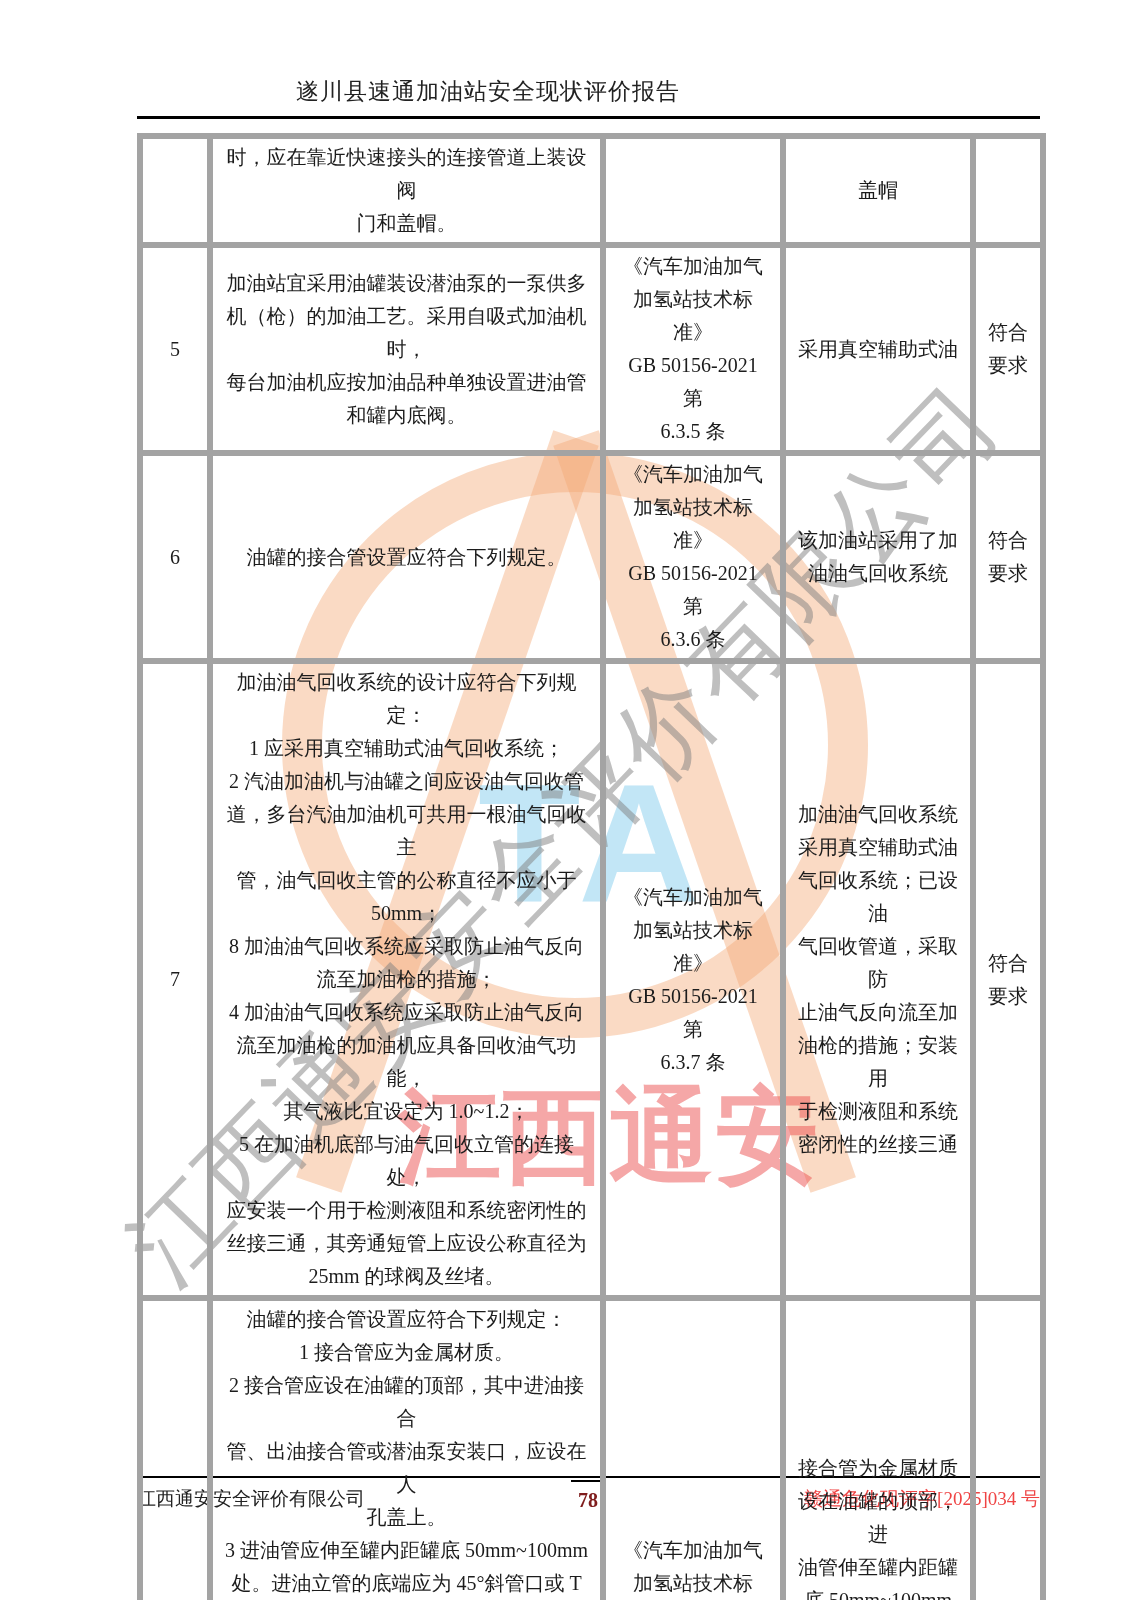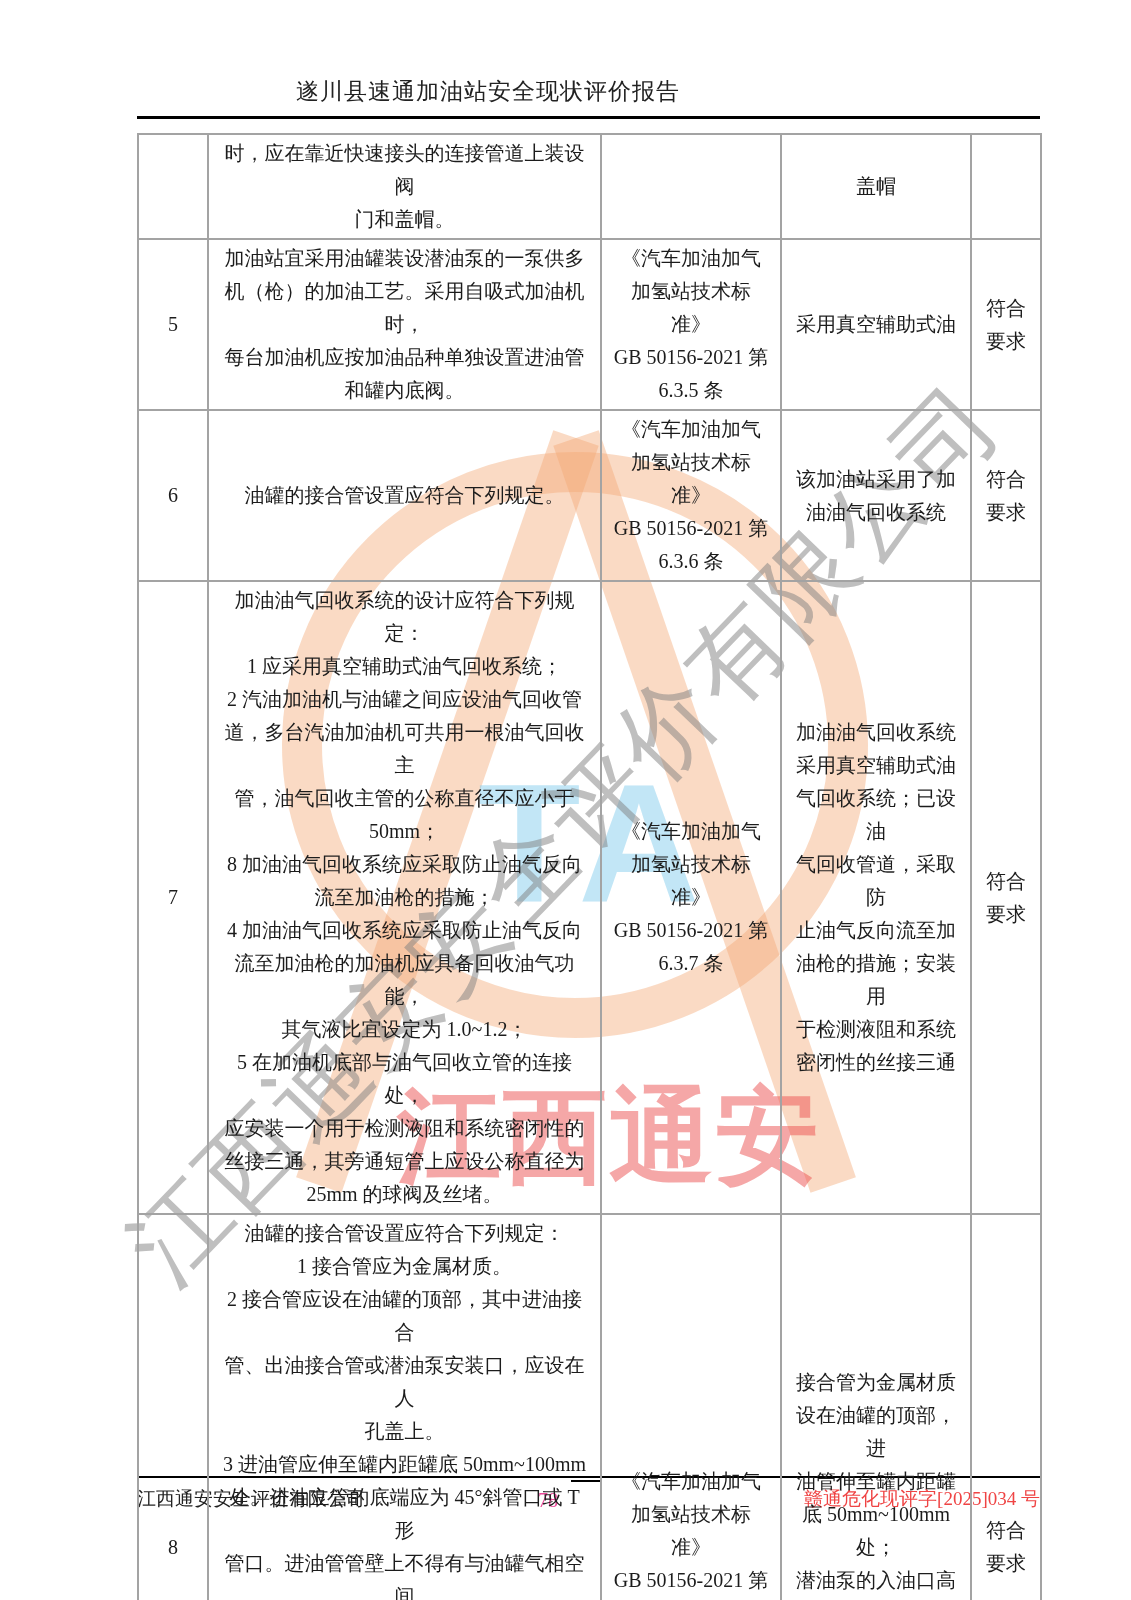--- a/index.html
+++ b/index.html
@@ -50,21 +50,21 @@
     font-size:104px;font-weight:700;letter-spacing:2px;
     color:rgba(235,80,80,0.50);white-space:nowrap;
   }
   
   table.eval{
     position:absolute;left:137px;top:133px;width:903px;
     border-collapse:collapse;table-layout:fixed;z-index:1;
     background:transparent;
   }
   table.eval td{
-    border:2px solid #a3a3a3;
+    border:6px solid #a3a3a3;
     vertical-align:middle;text-align:center;
     font-size:20px;line-height:33px;
     padding:2px 10px;
     white-space:pre-line;
     color:#1c1c1c;
     overflow:hidden;
   }
   td.col-status{font-size:19px;padding:2px 6px;}
   td.col-basis{padding:2px 4px;}
   tr.r0{height:69px;}
@@ -80,21 +80,21 @@
     position:absolute;left:137px;top:1486px;font-size:19px;color:#222;
   }
   .footer-right{
     position:absolute;right:91px;top:1486px;font-size:19px;color:#ef4444;
   }
   .pageno-bar{
     position:absolute;left:571px;top:1480px;width:30px;height:2px;background:#000;
   }
   .footer-page{
     position:absolute;left:538px;top:1489px;width:100px;
-    font-size:20px;color:#ec4899;
+    text-align:center;font-size:20px;color:#7f1d1d;font-weight:bold;
   }
 </style>
 </head>
 <body>
 
 <div class="page">
 
   <div class="wm">
     <div class="wm-ring"></div>
     <div class="wm-leg left"></div>

